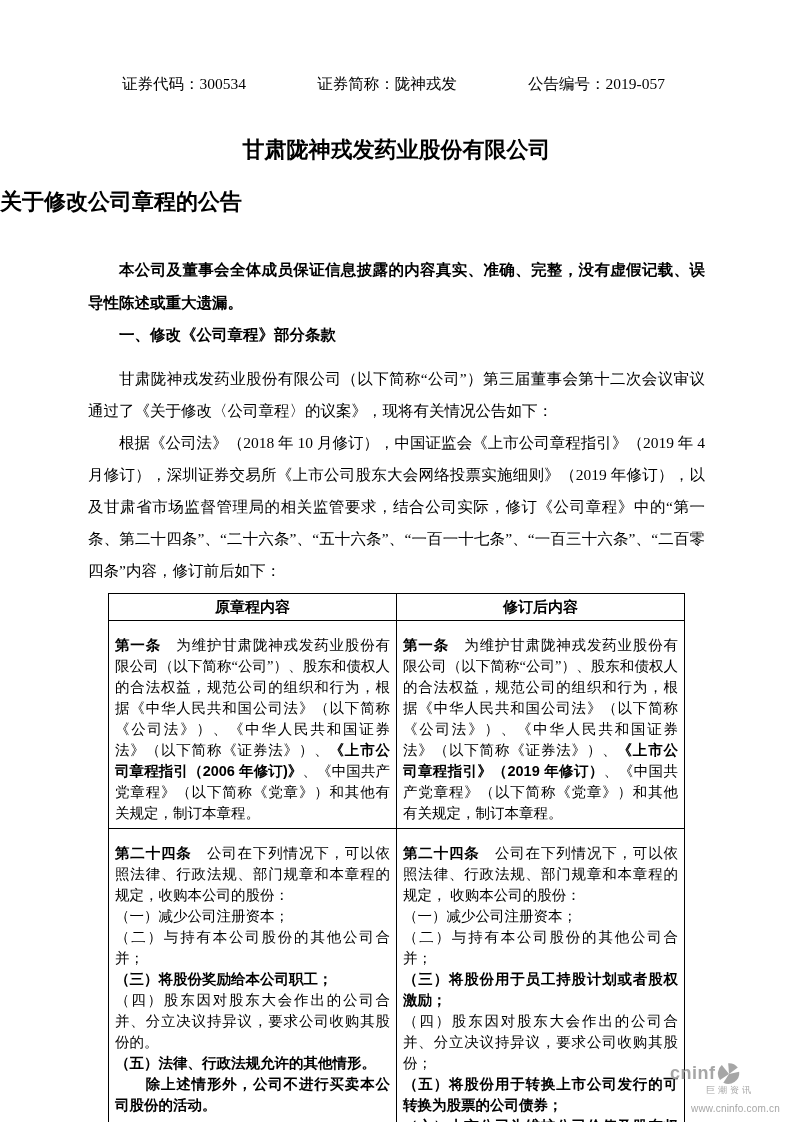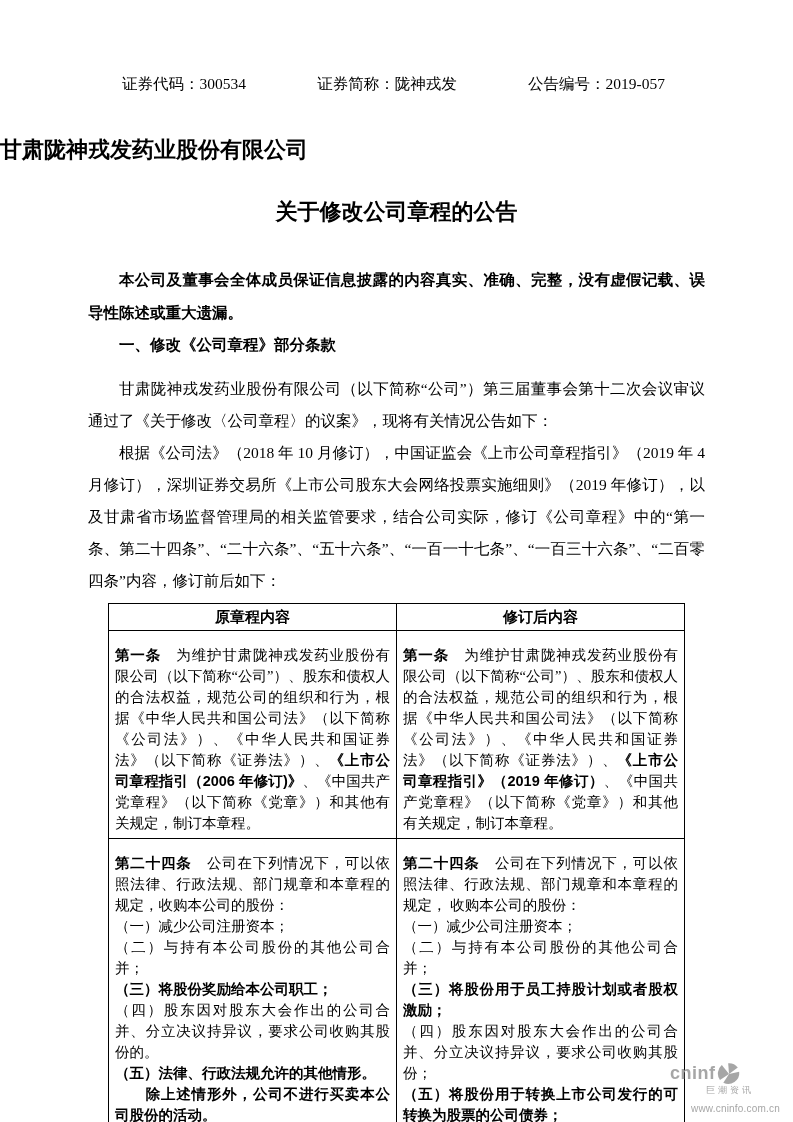--- a/index.html
+++ b/index.html
@@ -9,25 +9,25 @@
     font-family:"Liberation Serif","DejaVu Serif",serif;
     overflow:hidden;
   }
   
   .doc-header {
     display:flex; justify-content:space-between; align-items:baseline;
     padding:74px 128px 0 122px; font-size:15.5px; white-space:nowrap;
   }
   
   .title {
-    margin:40px 0 0 0; 
+    margin:40px 0 0 0; text-align:center;
     font-size:22px; line-height:30px; font-weight:700;font-family:Liberation Serif, serif;
   }
   .subtitle {
-    margin:32px 0 0 0; text-align:center;
+    margin:22px 0 0 0; 
     font-size:22px; line-height:30px; font-weight:700;
   }
   
   .hei { font-weight:700; font-family:"Liberation Sans","DejaVu Sans",sans-serif; }
   
   .statement {
     margin:36px 88px 0 88px; font-size:15.5px; line-height:33px;
     text-indent:2em; text-align:justify;
   }
   .para {

